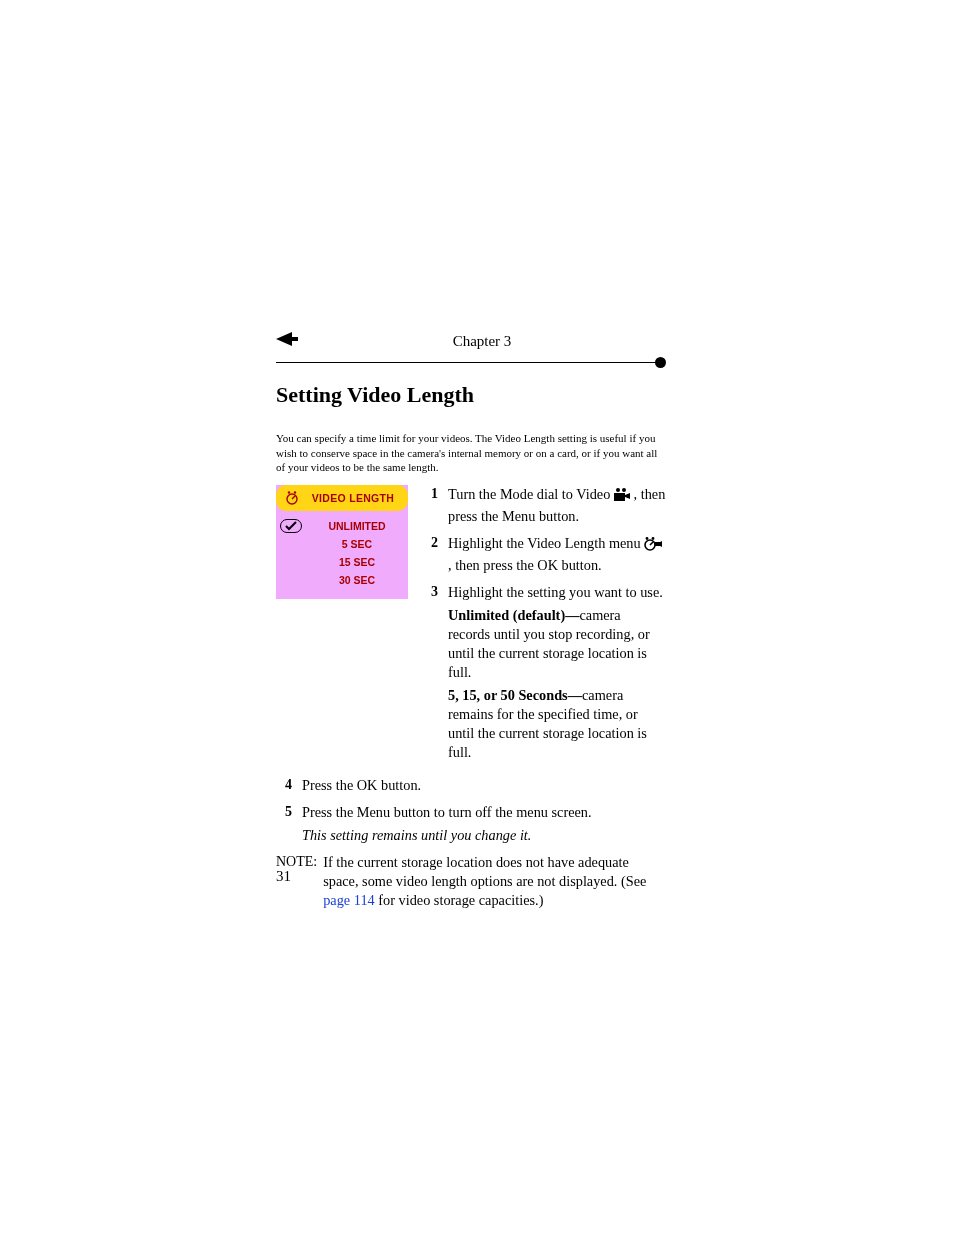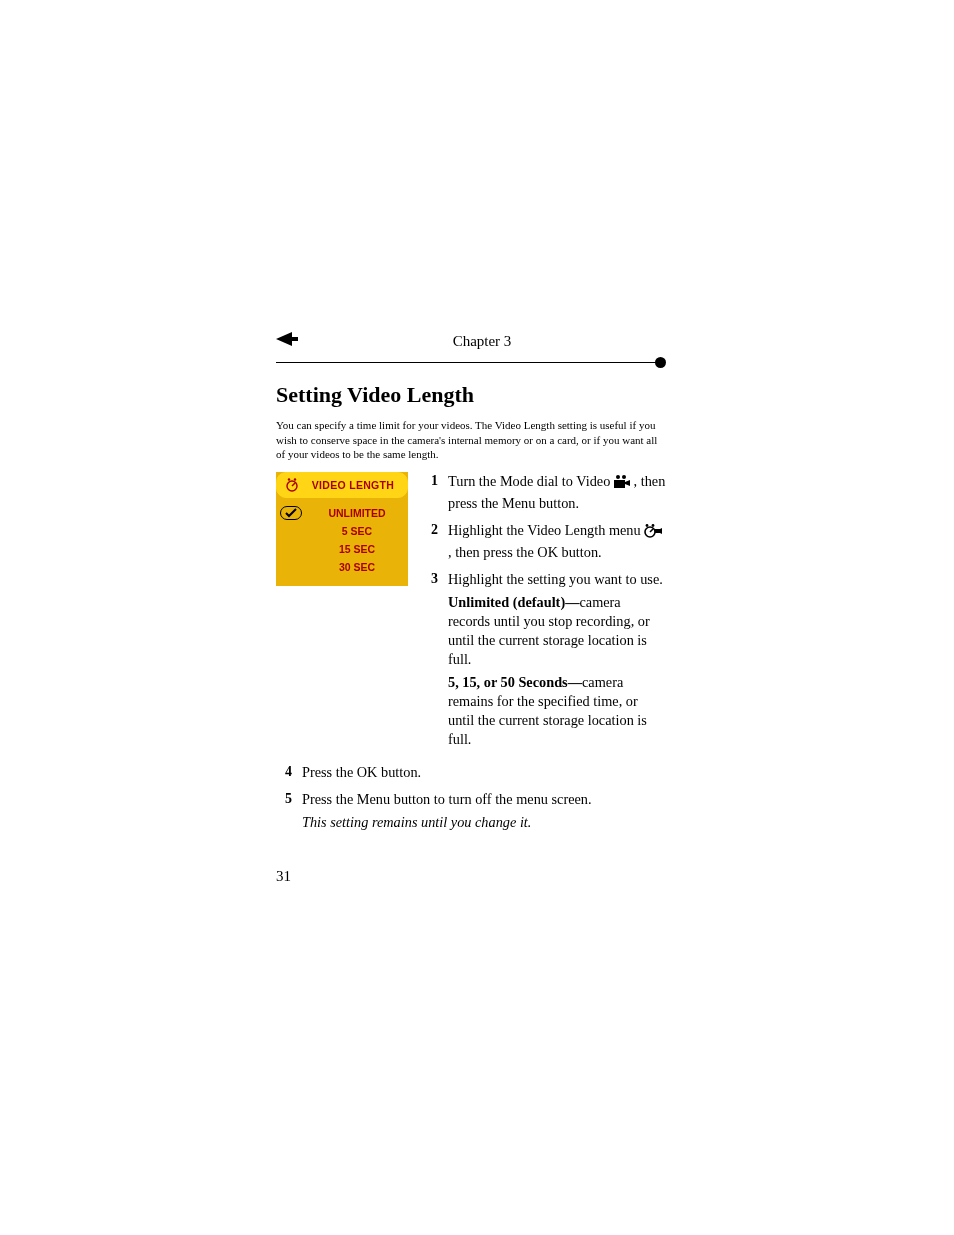--- a/index.html
+++ b/index.html
@@ -5,25 +5,25 @@
   * { margin: 0; padding: 0; box-sizing: border-box; }
   html, body { width: 954px; height: 1235px; background: #fff; font-family: Georgia, 'Times New Roman', serif; color: #000; }
   .page { position: relative; width: 954px; height: 1235px; }
   .content { position: absolute; left: 276px; top: 332px; width: 390px; }
   .chapter-row { display: flex; align-items: center; margin-bottom: 12px; width: 100%; }
   .arrow-left { flex: 0 0 auto; }
   .chapter-label { flex: 1; text-align: center; font-family: 'Comic Sans MS', cursive; font-size: 15px; }
   .rule-wrap { position: relative; height: 12px; margin-bottom: 8px; }
   .rule { position: absolute; left: 0; right: 6px; top: 0; border-top: 1.5px solid #000; }
   .rule-dot { position: absolute; right: 0; top: -5px; width: 11px; height: 11px; background: #000; border-radius: 50%; }
-  .heading { font-family: 'Comic Sans MS', cursive; font-size: 22px; font-weight: bold; margin-bottom: 10px; }
+  .heading { font-family: 'Comic Sans MS', cursive; font-size: 22px; font-weight: bold; margin-bottom: 23px; }
   .intro { font-size: 11px; line-height: 1.33; margin-bottom: 10px; }
   .cols { display: flex; gap: 14px; }
   .figure { flex: 0 0 auto; }
-  .fig-box { width: 132px; background: #eab308; }
+  .fig-box { width: 132px; background: #f0abfc; }
   .fig-header { background: #ffd516; border-radius: 10px; height: 26px; display: flex; align-items: center; padding: 0 8px; gap: 8px; border: 1px solid #ffd516; }
   .fig-header-icon { width: 14px; height: 14px; }
   .fig-header-text { flex: 1; text-align: center; font: bold 10.5px Arial, sans-serif; color: #a80000; letter-spacing: 0.3px; }
   .fig-body { padding: 6px 0 10px 0; }
   .fig-row { display: flex; align-items: center; height: 18px; }
   .fig-check { width: 30px; display: flex; justify-content: center; }
   .fig-pill { display: inline-flex; align-items: center; justify-content: center; width: 22px; height: 14px; border: 1px solid #000; border-radius: 8px; }
   .fig-text { flex: 1; text-align: center; font: bold 10.5px Arial, sans-serif; color: #a80000; }
   .steps { flex: 1; }
   .step { display: flex; gap: 10px; font-size: 14.3px; line-height: 1.33; margin-bottom: 4px; }
@@ -151,17 +151,23 @@
       </div>
       <div class="step">
         <span class="step-num">5</span>
         <div class="step-body">
           <p>Press the Menu button to turn off the menu screen.</p>
           <p class="italic">This setting remains until you change it.</p>
         </div>
       </div>
     </div>
 
+    <div class="note-row">
+      <span class="note-label">NOTE:</span>
+      <div class="note-body">
+        <span>If the current storage location does not have adequate space, some video length options are not displayed. (See </span><span class="link">page 114</span><span> for video storage capacities.)</span>
+      </div>
+    </div>
 
   </div>
 
   <div class="page-num">31</div>
 </div>
 
 </body></html>

